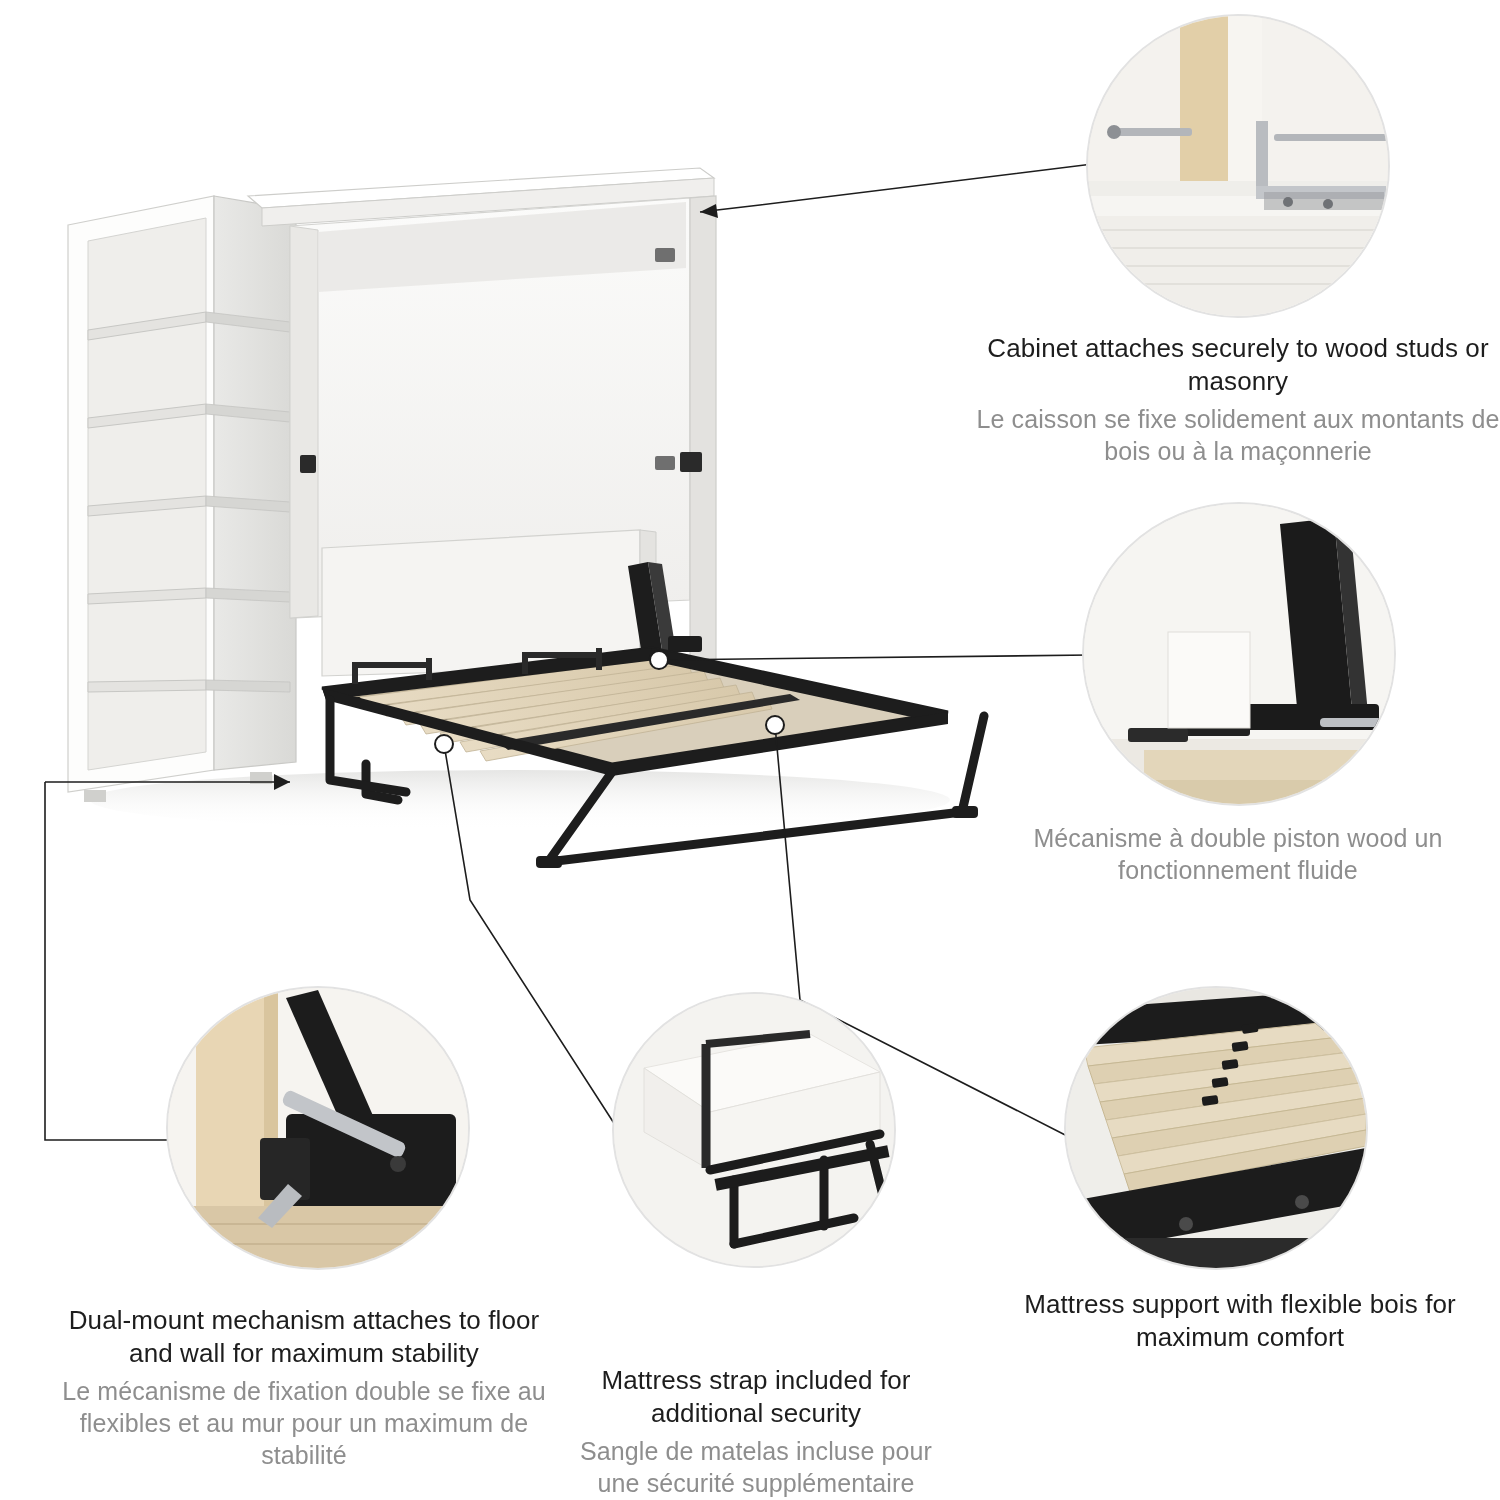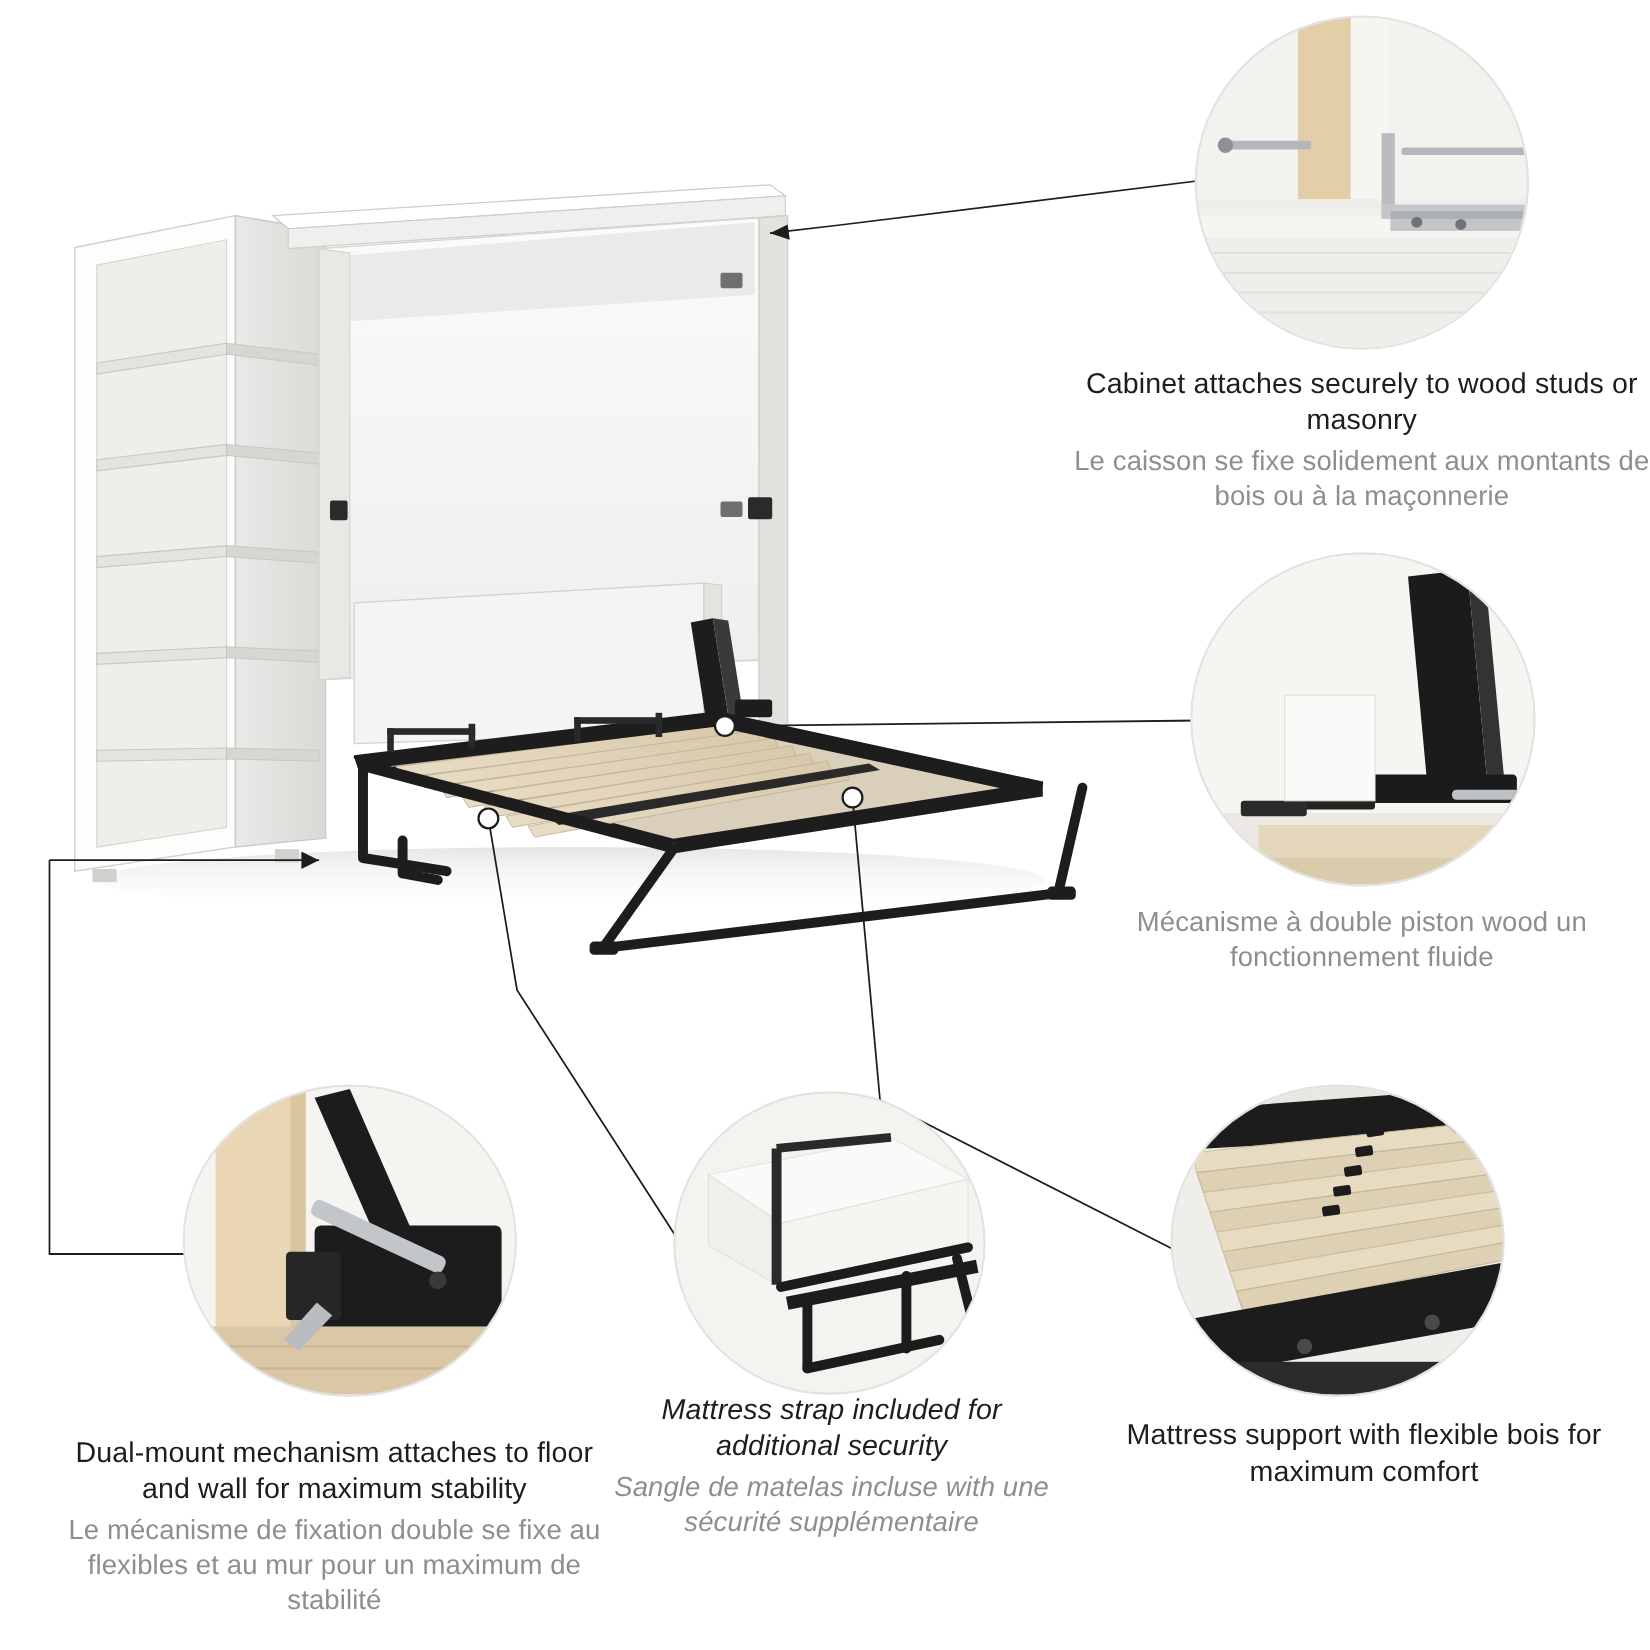--- a/index.html
+++ b/index.html
@@ -305,23 +305,23 @@
       <path d="M96,176 L266,140"></path>
       <path d="M120,186 L120,250"></path>
       <path d="M210,166 L210,232"></path>
       <path d="M120,250 L240,224"></path>
       <path d="M256,150 L272,214"></path>
     </g>
     <rect x="100" y="168" width="176" height="12" fill="#1c1c1c" transform="rotate(-11 188 174)"></rect>
   </svg>
 </div>
 
-<div class="caption" style="left:556px; top:1265px; width:400px;font-style:italic;">
+<div class="caption" style="left:556px; top:1364px; width:400px;">
   <span class="en">Mattress strap included for additional security</span>
-  <span class="fr">Sangle de matelas incluse with une sécurité supplémentaire</span>
+  <span class="fr">Sangle de matelas incluse pour une sécurité supplémentaire</span>
 </div>
 
 <div class="callout" style="left:1064px; top:986px; width:300px; height:280px;">
   <svg class="inner" viewBox="0 0 300 280">
     <rect width="300" height="280" fill="#efeeea"></rect>
     <rect x="0" y="0" width="300" height="36" fill="#e9e7e2"></rect>
 
     <polygon points="0,22 300,0 300,40 0,58" fill="#1c1c1c"></polygon>
 
     <g>

